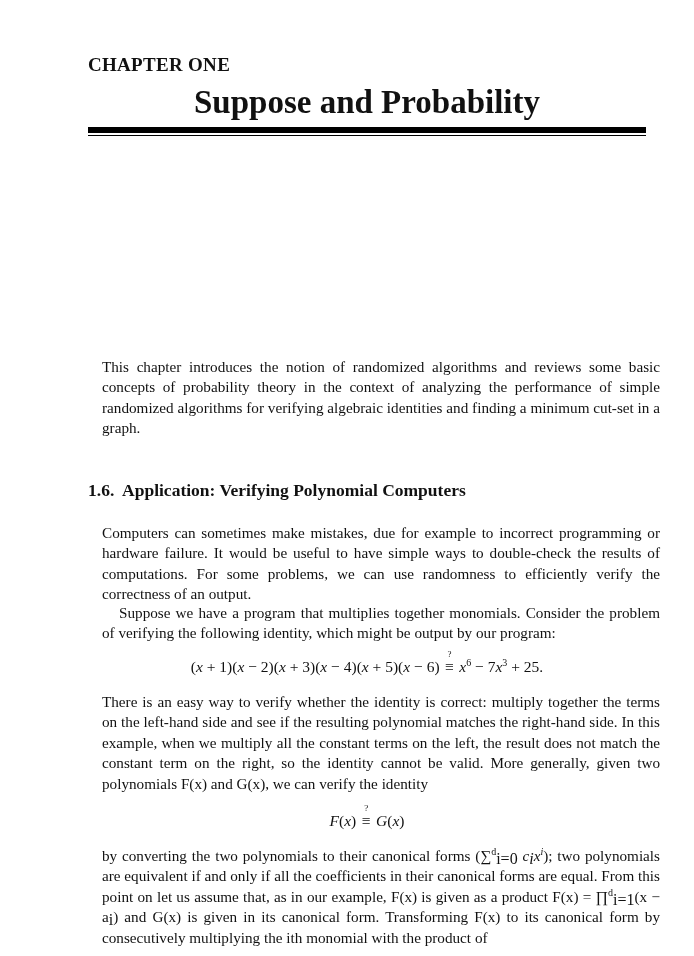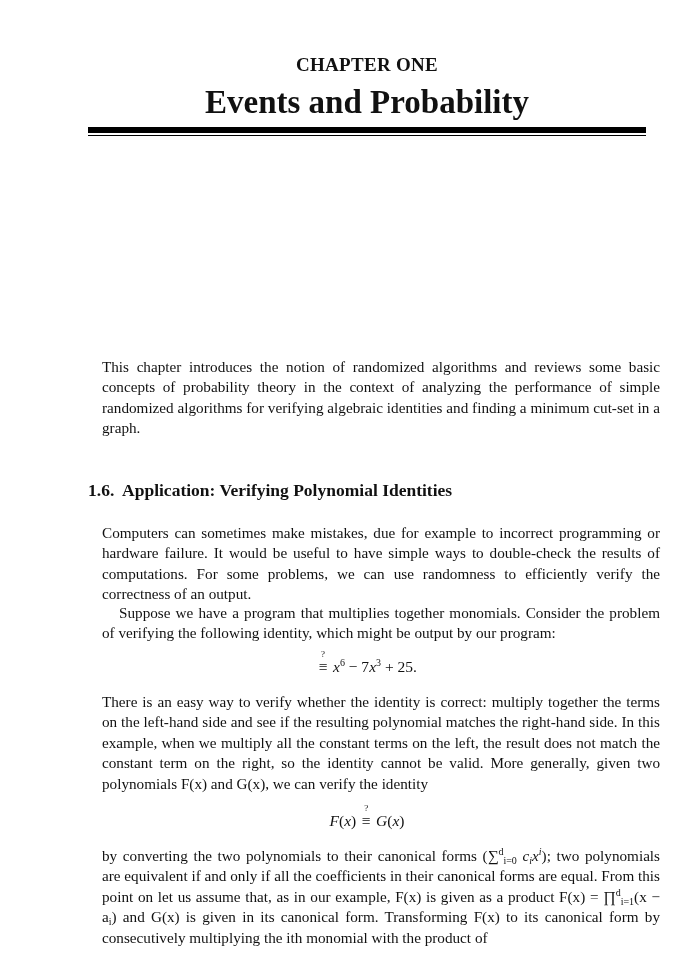--- a/index.html
+++ b/index.html
@@ -2,21 +2,21 @@
 <html><head>
 <meta charset="utf-8">
 <style>
   html, body { margin: 0; padding: 0; background: #ffffff; }
   body {
     width: 694px; height: 956px; overflow: hidden; position: relative;
     font-family: "Liberation Serif", "DejaVu Serif", serif; color: #111;
   }
   .page { position: absolute; left: 88px; top: 0; width: 558px; }
   .chapter-label {
-    position: absolute; top: 54px; left: 0; width: 558px; text-align: center;
+    position: absolute; top: 54px; left: 0; width: 558px; text-align: left;
     font-weight: bold; font-size: 19px; letter-spacing: 0.3px;
   }
   .chapter-title {
     position: absolute; top: 84px; left: 0; width: 558px; text-align: center;
     font-weight: bold; font-size: 33px;
   }
   .rule-thick { position: absolute; top: 127px; left: 0; width: 558px; height: 6px; background: #000; }
   .rule-thin { position: absolute; top: 135px; left: 0; width: 558px; height: 1px; background: #000; }
   .para {
     position: absolute; left: 14px; width: 558px; font-size: 15.2px; line-height: 20.4px;
@@ -26,42 +26,43 @@
   .section-heading {
     position: absolute; top: 480px; left: 0; font-weight: bold; font-size: 17.5px;
   }
   .eq {
     position: absolute; left: 0; width: 558px; text-align: center; font-size: 15.5px;
   }
   i { font-style: italic; }
   .qeq { display: inline-block; position: relative; width: 12px; text-align: center; }
   .qeq .q { position: absolute; top: -9px; left: 0; width: 12px; font-size: 9px; text-align: center; }
   sup { font-size: 10px; vertical-align: 6px; line-height: 0; }
-  sub { font-size: 10px; vertical-align: -3px; line-height: 0; }
+  sub { font-size: 16px; vertical-align: -3px; line-height: 0; }
 </style>
 </head>
 <body>
 
 <div class="page">
   <div class="chapter-label">CHAPTER ONE</div>
-  <div class="chapter-title">Events and Probability</div>
+  <div class="chapter-title">Suppose and Probability</div>
   <div class="rule-thick"></div>
   <div class="rule-thin"></div>
 
   <div class="para" style="top:357px">This chapter introduces the notion of randomized algorithms and reviews some basic concepts of probability theory in the context of analyzing the performance of simple randomized algorithms for verifying algebraic identities and finding a minimum cut-set in a graph.</div>
 
   <div class="section-heading">
     <span>1.6.</span>&nbsp;
-    <span>Application: Verifying Polynomial Identities</span>
+    <span>Application: Verifying Polynomial Computers</span>
   </div>
 
   <div class="para" style="top:523px">Computers can sometimes make mistakes, due for example to incorrect programming or hardware failure. It would be useful to have simple ways to double-check the results of computations. For some problems, we can use randomness to efficiently verify the correctness of an output.</div>
   <div class="para indent" style="top:603px">Suppose we have a program that multiplies together monomials. Consider the problem of verifying the following identity, which might be output by our program:</div>
 
   <div class="eq" style="top:658px">
+    <span>(<i>x</i> + 1)(<i>x</i> − 2)(<i>x</i> + 3)(<i>x</i> − 4)(<i>x</i> + 5)(<i>x</i> − 6)</span>
     <span class="qeq"><span class="q">?</span><span>≡</span></span>
     <span><i>x</i><sup>6</sup> − 7<i>x</i><sup>3</sup> + 25.</span>
   </div>
 
   <div class="para" style="top:692px">There is an easy way to verify whether the identity is correct: multiply together the terms on the left-hand side and see if the resulting polynomial matches the right-hand side. In this example, when we multiply all the constant terms on the left, the result does not match the constant term on the right, so the identity cannot be valid. More generally, given two polynomials F(x) and G(x), we can verify the identity</div>
 
   <div class="eq" style="top:812px">
     <span><i>F</i>(<i>x</i>)</span>
     <span class="qeq"><span class="q">?</span><span>≡</span></span>
     <span><i>G</i>(<i>x</i>)</span>

